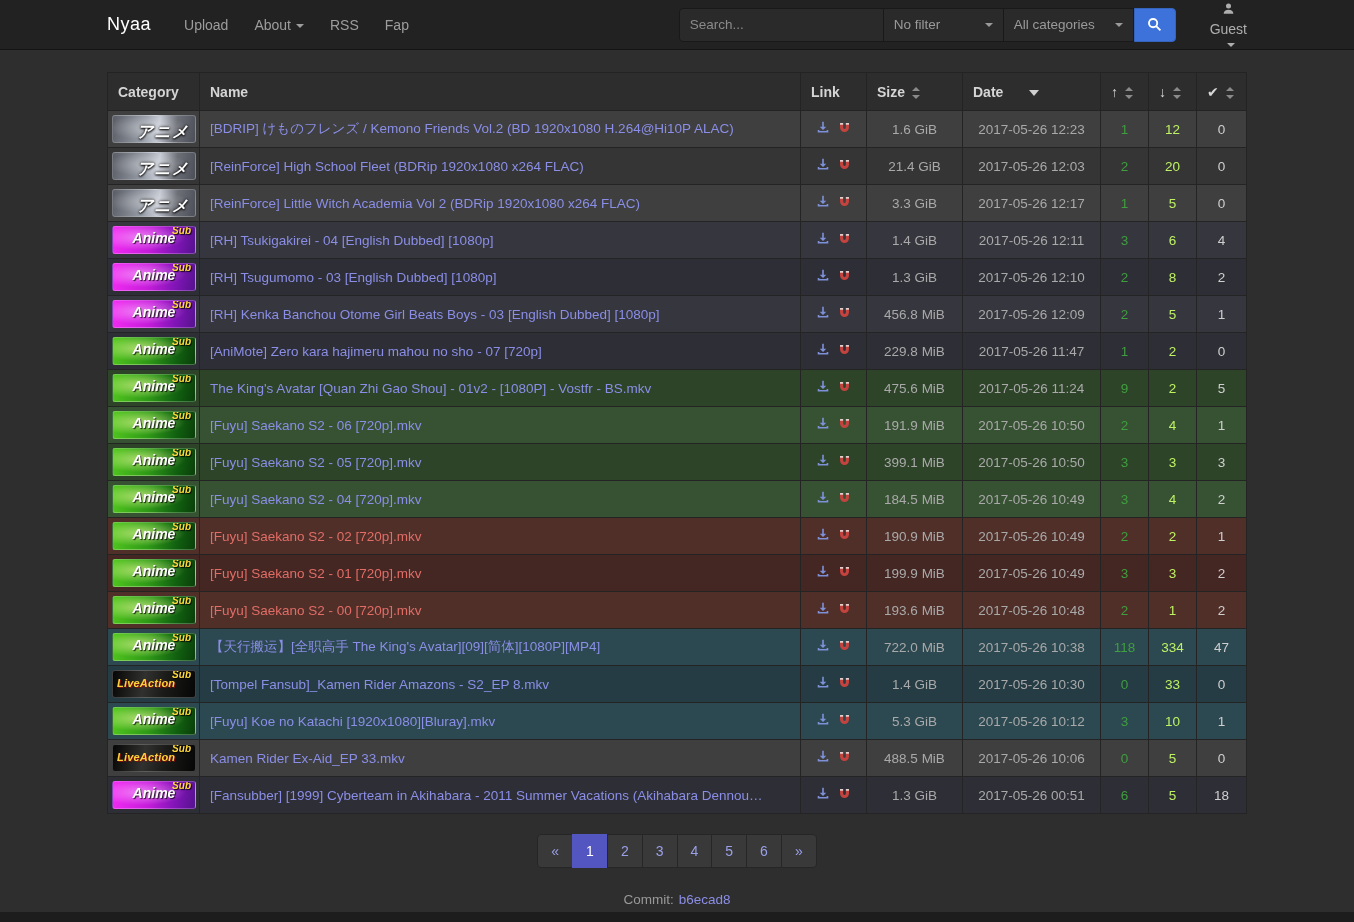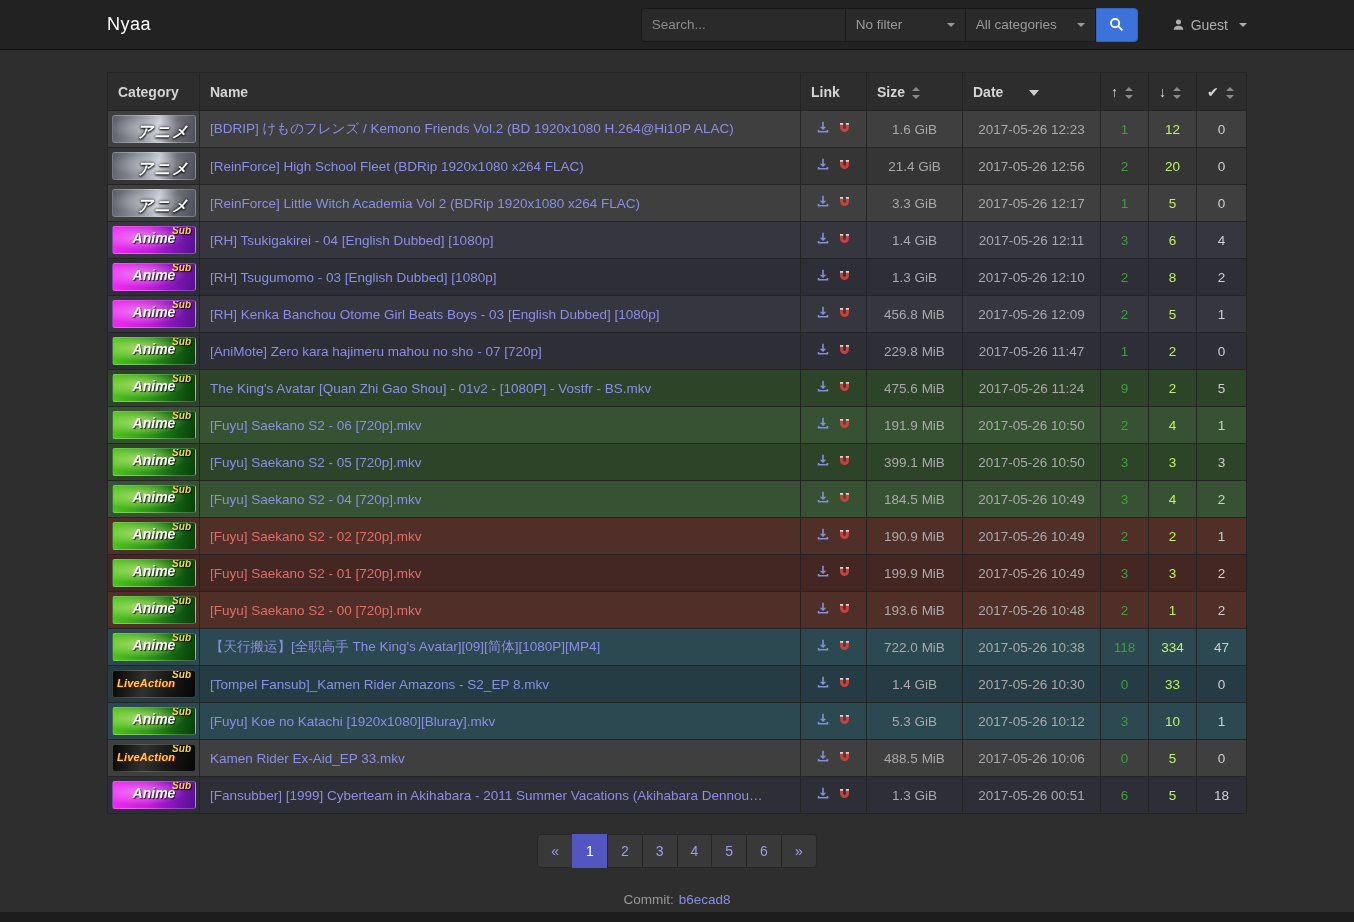--- a/index.html
+++ b/index.html
@@ -29,21 +29,21 @@
     height:34px; background:#2a2a2a; border:1px solid #191919; border-left:none;
     color:#9a9a9a; font-size:13.5px; display:flex; align-items:center;
     justify-content:space-between; padding:0 10px;
   }
   .select-filter { width:120px; }
   .select-cat { width:130px; }
   .search-btn {
     width:42px; height:34px; background:#3c72d9; border:1px solid #3563bd;
     border-radius:0 4px 4px 0; display:flex; align-items:center; justify-content:center; cursor:pointer;
   }
-  .user-menu { display:flex; align-items:center; margin-left:34px; color:#aeaeae; font-size:14px; gap:6px; cursor:pointer; }
+  .user-menu { display:flex; align-items:center; margin-left:34px; color:#aeaeae; font-size:14px; gap:6px; cursor:pointer;flex-direction:column; }
 
   
   .container { width:1140px; margin:0 auto; }
   .torrent-table { width:100%; border-collapse:collapse; margin-top:22px; table-layout:fixed; }
   .torrent-table th {
     height:38px; padding:0 10px; background:#2d2d2d; border:1px solid #232323;
     color:#d5d5d5; font-size:14px; font-weight:bold; text-align:left;
   }
   .th-c { text-align:center; }
   .torrent-table td { height:37px; padding:0 10px; border:1px solid #242424; font-size:13.5px; }
@@ -102,20 +102,26 @@
   .footer { text-align:center; color:#999999; font-size:13.5px; margin-top:24px; }
   .commit-link { color:#8a8ee6; margin-left:5px; }
   .bottom-strip { position:absolute; left:0; bottom:0; width:100%; height:10px; background:#1d1d1d; }
 </style>
 </head>
 <body>
 
 <nav class="navbar">
   <div class="nav-inner">
     <a class="brand">Nyaa</a>
+    <div class="nav-menu">
+        <a class="nav-link">Upload</a>
+        <a class="nav-link">About<span class="caret"></span></a>
+        <a class="nav-link">RSS</a>
+        <a class="nav-link">Fap</a>
+      </div>
     <form class="search-form">
       <input class="search-input" type="text" placeholder="Search..." style="">
       <div class="select-box select-filter">
         <span>No filter</span>
         <span class="caret"></span>
       </div>
       <div class="select-box select-cat">
         <span>All categories</span>
         <span class="caret"></span>
       </div>
@@ -190,21 +196,21 @@
           </td>
           <td class="name-cell"><a class="tname">[ReinForce] High School Fleet (BDRip 1920x1080 x264 FLAC)</a></td>
           <td class="link-cell"><a class="icon-link"><svg width="14" height="13" viewBox="0 0 16 16">
                 <path d="M7 1h2v6h3L8 11 4 7h3z" fill="#7d90d8"></path>
                 <path d="M1.5 11v3.2h13V11h-2v1.4h-9V11z" fill="#7d90d8"></path>
               </svg></a><a class="icon-link"><svg width="13" height="13" viewBox="0 0 16 16">
                 <path d="M2.5 2.5h3.8V8a1.7 1.7 0 0 0 3.4 0V2.5h3.8V8A5.5 5.5 0 0 1 2.5 8z" fill="#c4433e"></path>
                 <path d="M2.5 2.5h3.8v2.1H2.5zM9.7 2.5h3.8v2.1H9.7z" fill="#e3cfcf"></path>
               </svg></a></td>
           <td class="size-cell">21.4 GiB</td>
-          <td class="date-cell">2017-05-26 12:56</td>
+          <td class="date-cell">2017-05-26 12:03</td>
           <td class="num seed">2</td>
           <td class="num leech">20</td>
           <td class="num comp">0</td>
         </tr>
         <tr class="rt-gray sh-a">
           <td class="cat-cell">
             <a class="banner b-anime-raw">
               <span class="b1">アニメ</span>
             </a>
           </td>

